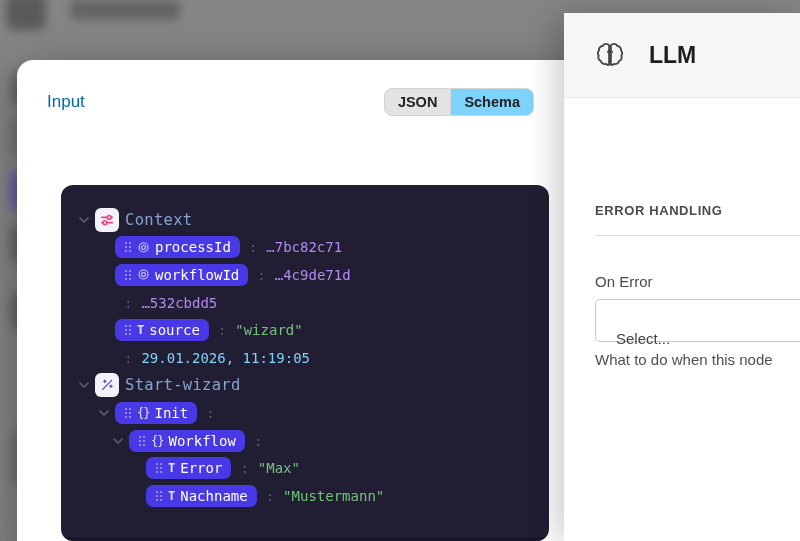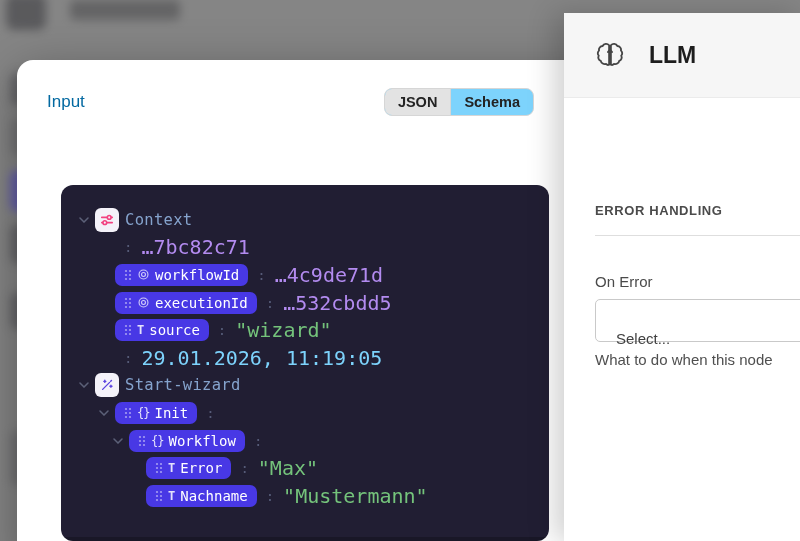--- a/index.html
+++ b/index.html
@@ -40,21 +40,21 @@
   .lvl2e{padding-left:50px;}
   .lvl3{padding-left:85px;}
   .chev{width:14px;display:flex;justify-content:center;margin-right:4px;flex:0 0 auto;}
   .gicon{width:24px;height:24px;border-radius:6px;background:#f4f2f9;display:flex;align-items:center;justify-content:center;margin-right:6px;flex:0 0 auto;}
   .glabel{font-size:15.5px;color:#85a3cd;letter-spacing:.3px;}
   .badge{display:inline-flex;align-items:center;gap:5px;height:22px;padding:0 9px;border-radius:7px;background:#4838e5;}
   .badge .key{font-size:14px;color:#ffffff;}
   .ticon-letter{font-size:12px;color:rgba(255,255,255,.85);font-weight:600;}
   .ticon-braces{font-size:12px;color:rgba(255,255,255,.85);letter-spacing:-1px;}
   .colon{margin-left:9px;font-size:14px;color:#565b78;}
-  .val{margin-left:9px;font-size:20px;white-space:nowrap;}
+  .val{margin-left:9px;font-size:14px;white-space:nowrap;}
   .val-purple{color:#b38bf0;}
   .val-green{color:#74c37b;}
   .val-teal{color:#7dd3fc;}
   .tree-bottom-edge{position:absolute;left:0;bottom:0;width:100%;height:4px;background:rgba(0,0,0,.22);}
 
   
   .panel{position:absolute;left:564px;top:13px;width:240px;height:528px;background:#ffffff;
          box-shadow:-10px 0 26px rgba(0,0,0,.18);}
   .panel-header{height:84px;background:#f6f6f6;border-bottom:1px solid #ebebeb;display:flex;align-items:center;padding-left:31px;gap:24px;}
   .panel-title{font-size:23px;font-weight:700;color:#1e1e1e;}
@@ -105,64 +105,64 @@
               <line x1="2" y1="5" x2="14" y2="5"></line>
                 <circle cx="10.5" cy="5" r="2.1" fill="#f4f2f9"></circle>
               <line x1="2" y1="11" x2="14" y2="11"></line>
                 <circle cx="5.5" cy="11" r="2.1" fill="#f4f2f9"></circle>
             </svg>
           </span>
           <span class="glabel">Context</span>
         </div>
 
         <div class="row lvl1">
-          <span class="colon">:</span>
-          <span class="val val-purple">…7bc82c71</span>
-        </div>
-
-        <div class="row lvl1">
           <span class="badge">
             <svg width="8" height="12" viewBox="0 0 8 12">
                 <g fill="rgba(255,255,255,.5)">
                   <circle cx="2" cy="2" r="1.1"></circle>
                   <circle cx="6" cy="2" r="1.1"></circle>
                   <circle cx="2" cy="6" r="1.1"></circle>
                   <circle cx="6" cy="6" r="1.1"></circle>
                   <circle cx="2" cy="10" r="1.1"></circle>
                   <circle cx="6" cy="10" r="1.1"></circle>
                 </g>
               </svg>
             <svg width="13" height="13" viewBox="0 0 14 14" fill="none" stroke="rgba(255,255,255,.75)" stroke-width="1.2">
                 <circle cx="7" cy="7" r="4.8"></circle>
                 <circle cx="7" cy="7" r="2.1"></circle>
               </svg>
-            <span class="key">workflowId</span>
-          </span>
-          <span class="colon">:</span>
-          <span class="val val-purple">…4c9de71d</span>
+            <span class="key">processId</span>
+          </span>
+          <span class="colon">:</span>
+          <span class="val val-purple">…7bc82c71</span>
         </div>
 
         <div class="row lvl1">
           <span class="badge">
             <svg width="8" height="12" viewBox="0 0 8 12">
                 <g fill="rgba(255,255,255,.5)">
                   <circle cx="2" cy="2" r="1.1"></circle>
                   <circle cx="6" cy="2" r="1.1"></circle>
                   <circle cx="2" cy="6" r="1.1"></circle>
                   <circle cx="6" cy="6" r="1.1"></circle>
                   <circle cx="2" cy="10" r="1.1"></circle>
                   <circle cx="6" cy="10" r="1.1"></circle>
                 </g>
               </svg>
             <svg width="13" height="13" viewBox="0 0 14 14" fill="none" stroke="rgba(255,255,255,.75)" stroke-width="1.2">
                 <circle cx="7" cy="7" r="4.8"></circle>
                 <circle cx="7" cy="7" r="2.1"></circle>
               </svg>
-            <span class="key">executionId</span>
-          </span>
+            <span class="key">workflowId</span>
+          </span>
+          <span class="colon">:</span>
+          <span class="val val-purple">…4c9de71d</span>
+        </div>
+
+        <div class="row lvl1">
           <span class="colon">:</span>
           <span class="val val-purple">…532cbdd5</span>
         </div>
 
         <div class="row lvl1">
           <span class="badge">
             <svg width="8" height="12" viewBox="0 0 8 12">
                 <g fill="rgba(255,255,255,.5)">
                   <circle cx="2" cy="2" r="1.1"></circle>
                   <circle cx="6" cy="2" r="1.1"></circle>

